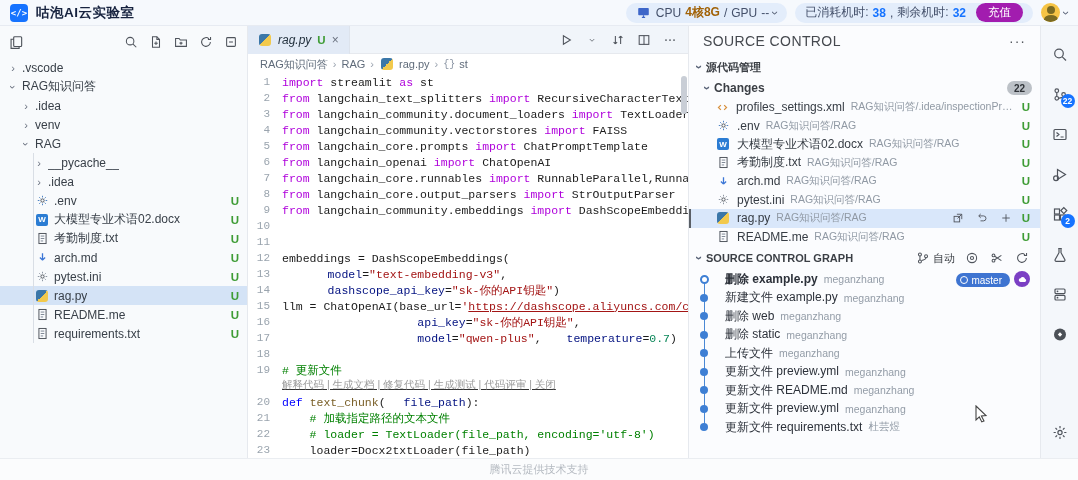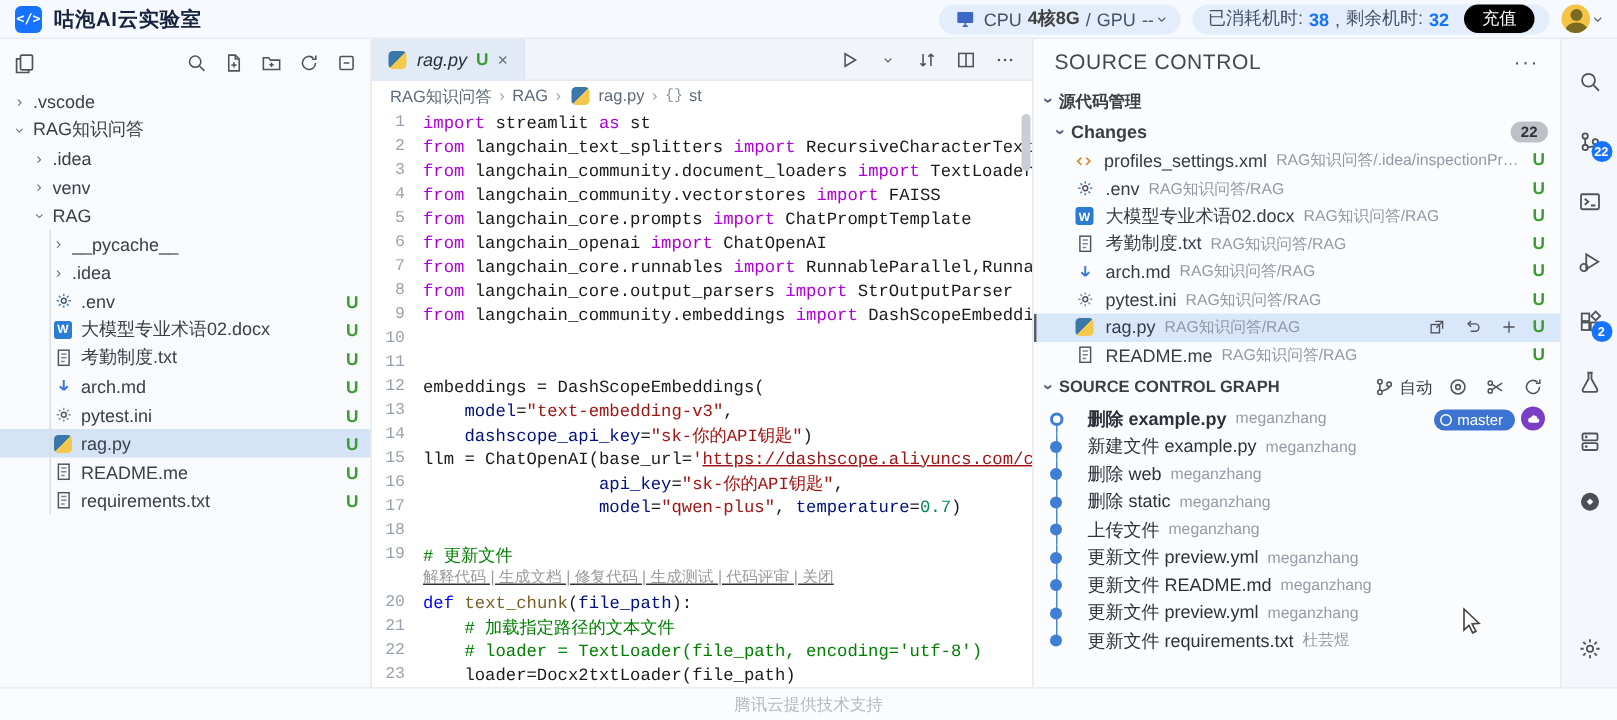--- a/index.html
+++ b/index.html
@@ -8,23 +8,23 @@
 
   
   .topbar { height:26px; background:#f6f9fd; border-bottom:1px solid #e7ebf2;
     display:flex; align-items:center; padding:0 10px; gap:8px; }
   .logo { width:18px; height:18px; border-radius:4px; background:#1673ff; color:#fff;
     font:bold 9px "DejaVu Sans Mono", monospace; display:flex; align-items:center; justify-content:center; }
   .apptitle { font-weight:bold; font-size:13.5px; color:#17233f; letter-spacing:.5px; }
   .topbar .spacer { flex:1; }
   .pill { background:#e3edfb; border-radius:13px; height:20px; display:flex; align-items:center;
     padding:0 10px; gap:4px; color:#44506a; font-size:12px; white-space:nowrap; }
-  .pill b { color:#404040; }
+  .pill b { color:#a16207; }
   .pill .num { color:#1673ff; font-weight:bold; }
-  .btn-recharge { background:#000000; color:#fff; border:none; border-radius:11px; height:19px;
+  .btn-recharge { background:#a21caf; color:#fff; border:none; border-radius:11px; height:19px;
     padding:0 12px; font-size:11.5px; margin-left:6px; cursor:pointer; }
   .chev { display:inline-block; transform:rotate(90deg); color:#5a6478; font-size:12px; line-height:1; }
   .avatar { width:19px; height:19px; border-radius:50%; background:#f6c445; position:relative; overflow:hidden; }
   .avatar:after { content:""; position:absolute; left:5.5px; top:3px; width:8px; height:8px; border-radius:50%; background:#7a6a22; }
   .avatar:before { content:""; position:absolute; left:2.5px; top:12px; width:14px; height:9px; border-radius:50%; background:#7a6a22; }
 
   
   .main { display:flex; height:432px; }
   .explorer { width:248px; background:#f8fafc; border-right:1px solid #e6e9ee; overflow:hidden; }
   .editor { width:440px; background:#fff; position:relative; display:flex; flex-direction:column; }
@@ -64,21 +64,21 @@
   .breadcrumb { height:20px; display:flex; align-items:center; padding:0 12px; gap:5px; font-size:11px; color:#5f6b7a; }
   .breadcrumb .sep { color:#9aa3af; }
   .crumb { display:flex; align-items:center; gap:4px; cursor:pointer; }
   .sym { color:#8a94a3; font:10px "Liberation Mono",monospace; }
 
   .code { flex:1; overflow:hidden; font:11.5px "Liberation Mono","DejaVu Sans Mono",monospace; position:relative; }
   .cline { height:16px; display:flex; align-items:center; }
   .cline .gut { width:34px; text-align:right; padding-right:12px; color:#9aa4ae; font-size:11px; flex:none; }
   .cline .src { white-space:pre; overflow:hidden; }
   .tok-k { color:#af00db; } .tok-x { color:#1b1b1b; } .tok-s { color:#a31515; }
-  .tok-u { color:#a31515; text-decoration:underline; } .tok-p { color:#001080; }
+  .tok-u { color:#a31515; text-decoration:underline; } .tok-p { color:#001080;margin-left:18px; }
   .tok-c { color:#008000; } .tok-d { color:#0000ff; } .tok-f { color:#795e26; } .tok-n { color:#098658; }
   .lensrow { height:16px; display:flex; align-items:flex-start;text-decoration:underline; }
   .lensrow .gut { width:34px; flex:none; }
   .lensrow .lens { font:10.5px "Liberation Sans",sans-serif; color:#9b9b9b; cursor:pointer; }
   .ed-scroll { position:absolute; right:1px; top:2px; width:6px; height:38px; background:#c9ced6; border-radius:3px; }
 
   
   .scm-title { height:30px; display:flex; align-items:center; padding:0 14px; color:#45494f;
     font-size:14px; letter-spacing:.4px;text-align:center; }
   .scm-title .more { margin-left:auto; color:#55595f; letter-spacing:1px; cursor:pointer; }

